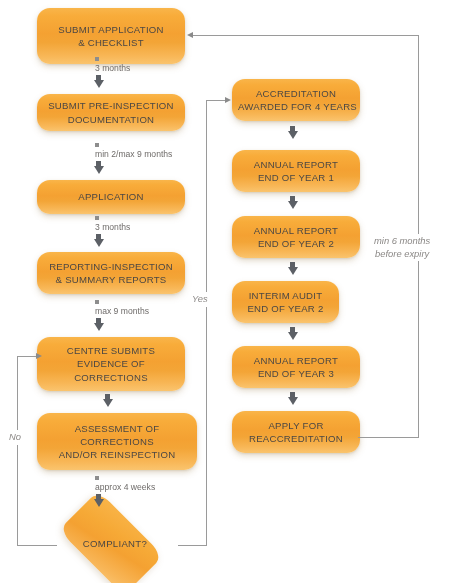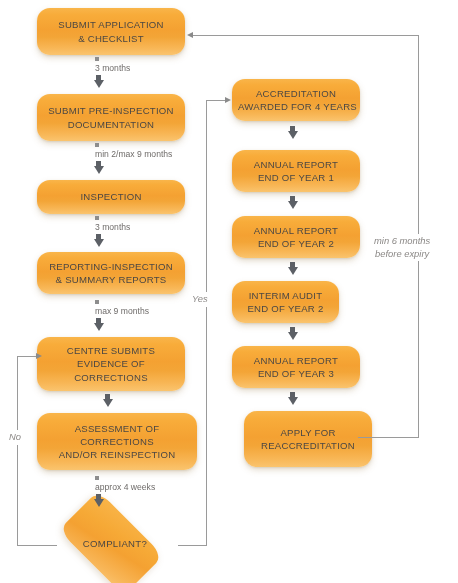--- a/index.html
+++ b/index.html
@@ -173,37 +173,37 @@
     padding: 1px 3px;
     white-space: nowrap;
   }
   .edge-label.multi { text-align: center; }
 </style>
 </head>
 <body>
 
 <div id="flow">
 
-  <div class="node" style="left:37px; top:8px; width:148px; height:47px;">
+  <div class="node" style="left:37px; top:8px; width:148px; height:56px;">
     <div class="lines">
       <span>SUBMIT APPLICATION</span>
       <span>&amp; CHECKLIST</span>
     </div>
   </div>
 
-  <div class="node" style="left:37px; top:94px; width:148px; height:47px;">
+  <div class="node" style="left:37px; top:94px; width:148px; height:37px;">
     <div class="lines">
       <span>SUBMIT PRE-INSPECTION</span>
       <span>DOCUMENTATION</span>
     </div>
   </div>
 
   <div class="node" style="left:37px; top:180px; width:148px; height:34px;">
     <div class="lines">
-      <span>INSPECTION</span>
+      <span>APPLICATION</span>
     </div>
   </div>
 
   <div class="node" style="left:37px; top:252px; width:148px; height:42px;">
     <div class="lines">
       <span>REPORTING-INSPECTION</span>
       <span>&amp; SUMMARY REPORTS</span>
     </div>
   </div>
 
@@ -256,21 +256,21 @@
     </div>
   </div>
 
   <div class="node" style="left:232px; top:346px; width:128px; height:42px;">
     <div class="lines">
       <span>ANNUAL REPORT</span>
       <span>END OF YEAR 3</span>
     </div>
   </div>
 
-  <div class="node" style="left:244px; top:411px; width:128px; height:56px;">
+  <div class="node" style="left:232px; top:411px; width:128px; height:42px;">
     <div class="lines">
       <span>APPLY FOR</span>
       <span>REACCREDITATION</span>
     </div>
   </div>
 
   <div class="conn" style="left:95px; top:57px; width:32px;">
     <div class="stub"></div>
     <div class="clabel">3 months</div>
     <div class="arrow">

